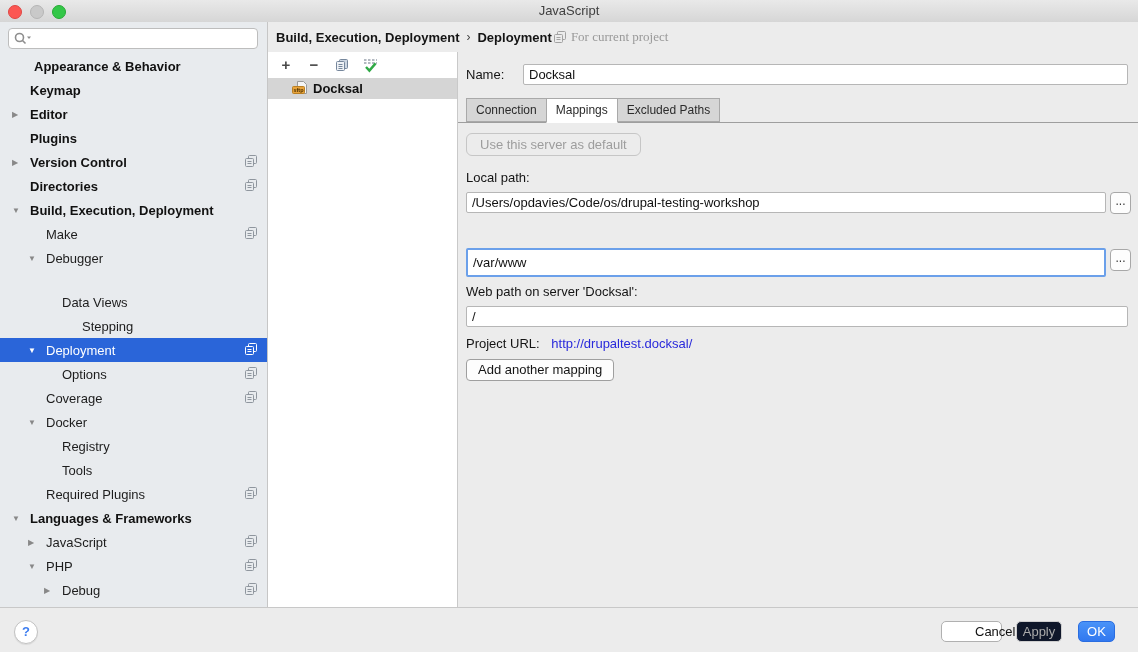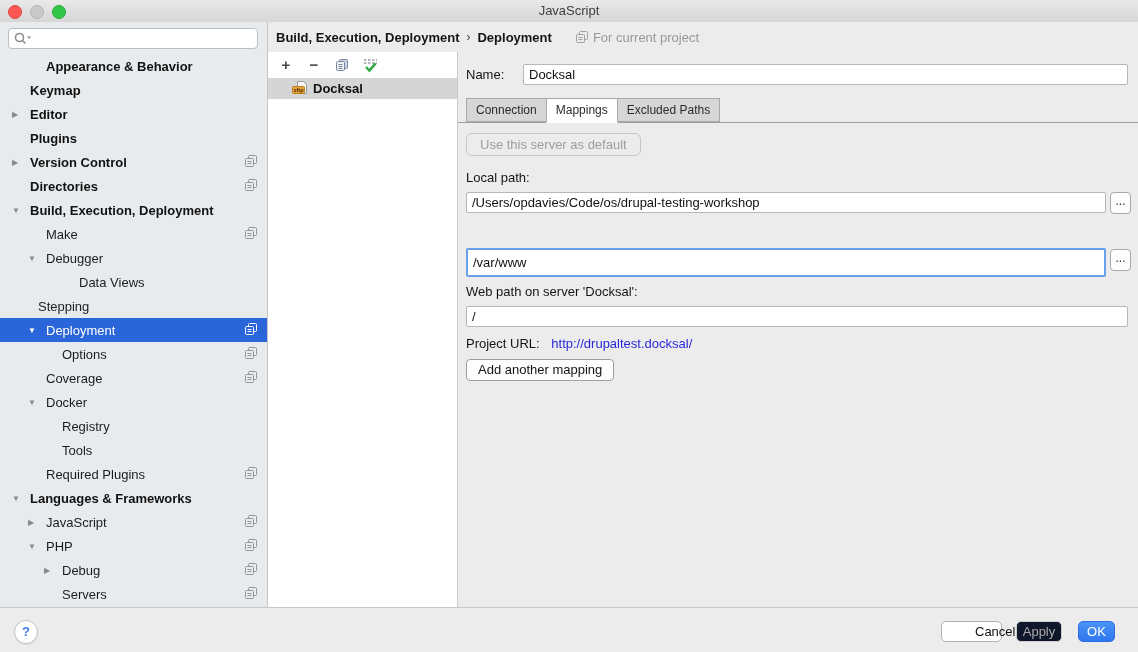--- a/index.html
+++ b/index.html
@@ -25,21 +25,21 @@
   .trow.sel{background:#2a65d9;color:#fff;}
   .arrow{width:18px;flex:0 0 18px;font-size:8px;color:#888;text-align:left;}
   .trow.sel .arrow{color:#fff;}
   .tlabel{white-space:nowrap;}
   .pp{position:absolute;right:9px;top:5px;width:13px;height:13px;}
 
   
   .crumb-row{position:absolute;left:268px;top:22px;right:0;height:30px;background:#ececec;display:flex;align-items:center;padding-left:8px;box-sizing:border-box;}
   .crumb{font-weight:bold;color:#141414;}
   .crumb-sep{margin:0 7px;color:#444;font-size:12px;}
-  .scope{display:flex;align-items:center;gap:4px;margin-left:24px;color:#999;}
+  .scope{display:flex;align-items:center;gap:4px;margin-left:2px;color:#999;font-family:Liberation Serif, serif;}
 
   
   .server-panel{position:absolute;left:268px;top:52px;width:190px;height:555px;background:#fff;border-right:1px solid #c9c9c9;box-sizing:border-box;}
   .srv-toolbar{height:26px;display:flex;align-items:center;gap:12px;padding-left:10px;}
   .tbtn{width:16px;height:16px;display:flex;align-items:center;justify-content:center;color:#4a4a4a;font-size:15px;font-weight:bold;line-height:16px;}
   .srv-row{height:21px;display:flex;align-items:center;background:#d5d5d5;padding-left:24px;gap:5px;}
   .srv-label{font-weight:bold;color:#111;}
   .sftp-badge{position:relative;width:16px;height:15px;flex:0 0 16px;}
 
   
@@ -83,21 +83,21 @@
 
   <div class="sidebar">
     <div class="searchbox">
       <svg width="20" height="13" viewBox="0 0 20 13">
         <circle cx="5.5" cy="5.5" r="4" fill="none" stroke="#8e8e8e" stroke-width="1.6"></circle>
         <line x1="8.5" y1="8.5" x2="11.5" y2="11.5" stroke="#8e8e8e" stroke-width="1.6"></line>
         <path d="M13 4.5 l4 0 l-2 2.6 z" fill="#8e8e8e"></path>
       </svg>
     </div>
     <div class="tree">
-        <div class="trow bold" style="padding-left: 28px;">
+        <div class="trow bold" style="padding-left: 16px;">
           <span class="arrow"></span>
           <span class="tlabel">Appearance &amp; Behavior</span>
         </div>
         <div class="trow bold" style="padding-left: 12px;">
           <span class="arrow"></span>
           <span class="tlabel">Keymap</span>
         </div>
         <div class="trow bold" style="padding-left: 12px;">
           <span class="arrow">▶</span>
           <span class="tlabel">Editor</span>
@@ -137,25 +137,25 @@
               <rect x="3.5" y="0.5" width="8" height="8" rx="1" fill="none" stroke="#8f969e"></rect>
               <rect x="0.5" y="3.5" width="8" height="8" rx="1" fill="#e8ebee" stroke="#8f969e"></rect>
               <line x1="2.5" y1="6.5" x2="6.5" y2="6.5" stroke="#8f969e"></line>
               <line x1="2.5" y1="8.5" x2="6.5" y2="8.5" stroke="#8f969e"></line>
             </svg></span>
         </div>
         <div class="trow" style="padding-left: 28px;">
           <span class="arrow">▼</span>
           <span class="tlabel">Debugger</span>
         </div>
-        <div class="trow" style="padding-left: 61px;">
+        <div class="trow" style="padding-left: 44px; margin-top: 20px;">
           <span class="arrow"></span>
           <span class="tlabel">Data Views</span>
         </div>
-        <div class="trow" style="padding-left: 20px;">
+        <div class="trow" style="padding-left: 64px;">
           <span class="arrow"></span>
           <span class="tlabel">Stepping</span>
         </div>
         <div class="trow sel" style="padding-left: 28px;">
           <span class="arrow">▼</span>
           <span class="tlabel">Deployment</span>
           <span class="pp"><svg width="13" height="13" viewBox="0 0 13 13">
               <rect x="3.5" y="0.5" width="8" height="8" rx="1" fill="none" stroke="#ffffff"></rect>
               <rect x="0.5" y="3.5" width="8" height="8" rx="1" fill="#2a65d9" stroke="#ffffff"></rect>
               <line x1="2.5" y1="6.5" x2="6.5" y2="6.5" stroke="#ffffff"></line>

